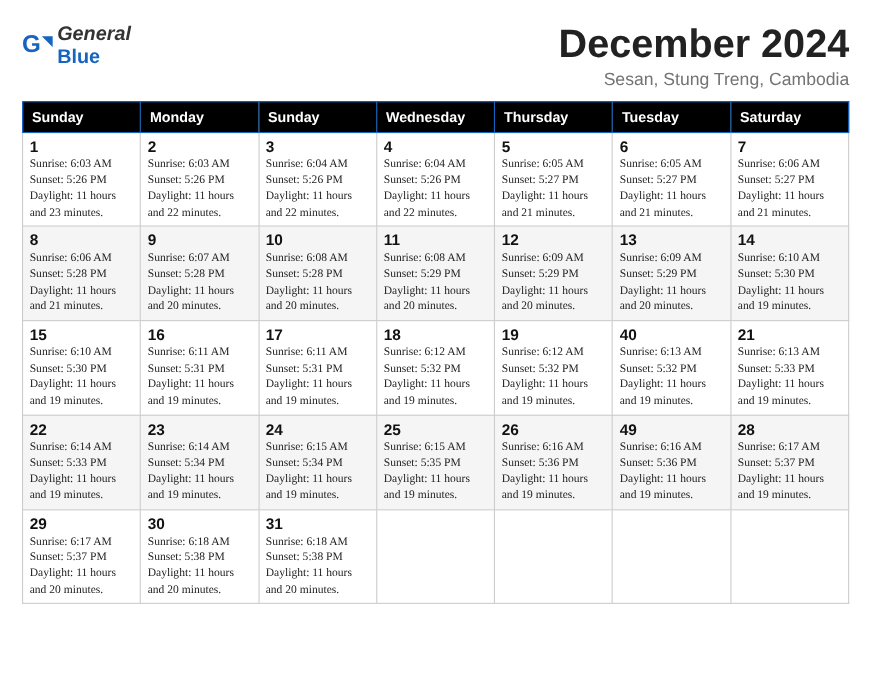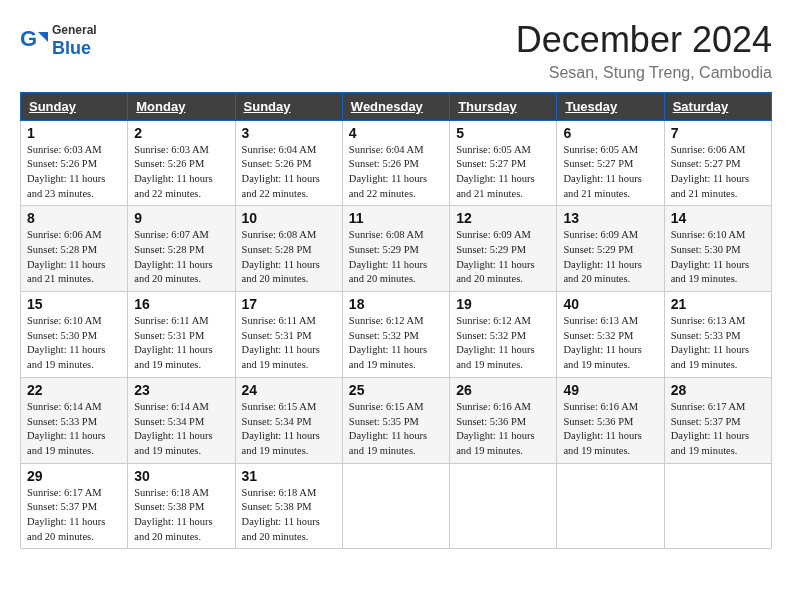--- a/index.html
+++ b/index.html
@@ -15,61 +15,61 @@
       justify-content: space-between;
       align-items: flex-start;
       margin-bottom: 10px;
     }
     .logo {
       display: flex;
       align-items: center;
       gap: 4px;
     }
     .logo-text-general {
-      font-size: 12px;
+      font-size: 18px;
       font-weight: bold;
       color: #333;
+      font-style: italic;
     }
     .logo-text-blue {
       font-size: 18px;
       font-weight: bold;
       color: #1565c0;
       text-align: right;
     }
     .logo-icon {
       width: 28px;
       height: 28px;
     }
     .title-area {
       text-align: right;
     }
     .month-title {
       font-size: 36px;
-      font-weight: normal;
+      font-weight: bold;
       color: #222;
       line-height: 1.1;
     }
     .location-title {
       font-size: 16px;
       color: #737373;
       margin-top: 4px;
     }
     .calendar {
       width: 100%;
       border-collapse: collapse;
       font-size: 11px;
     }
     .calendar th {
-      background: #404040;
+      background: #000000;
       color: #fff;
       text-align: left;
       padding: 6px 8px;
       font-size: 13px;
       border: 1px solid #1565c0;
-      text-decoration: underline;
     }
     .calendar td {
       border: 1px solid #ccc;
       vertical-align: top;
       padding: 4px 6px;
       width: calc(100% / 7);
       min-height: 75px;
       background: #fff;
     }
     .calendar tr:nth-child(even) td {

